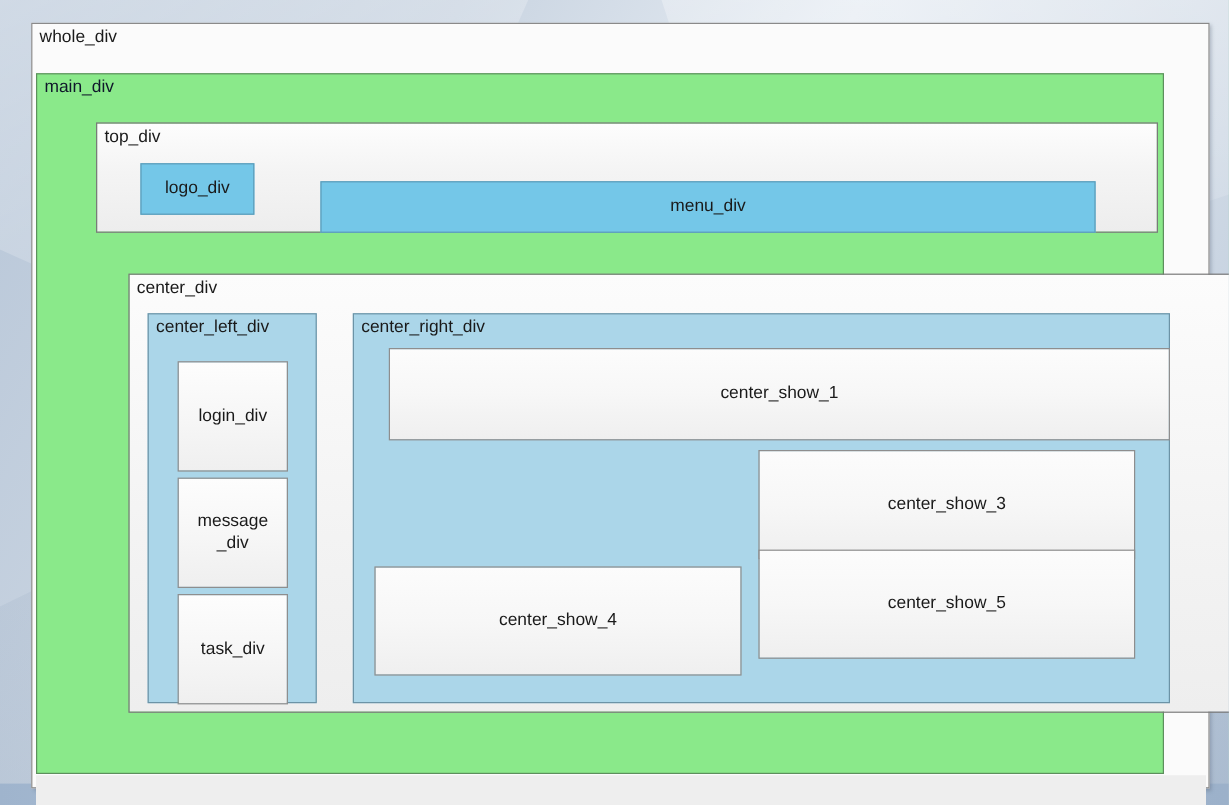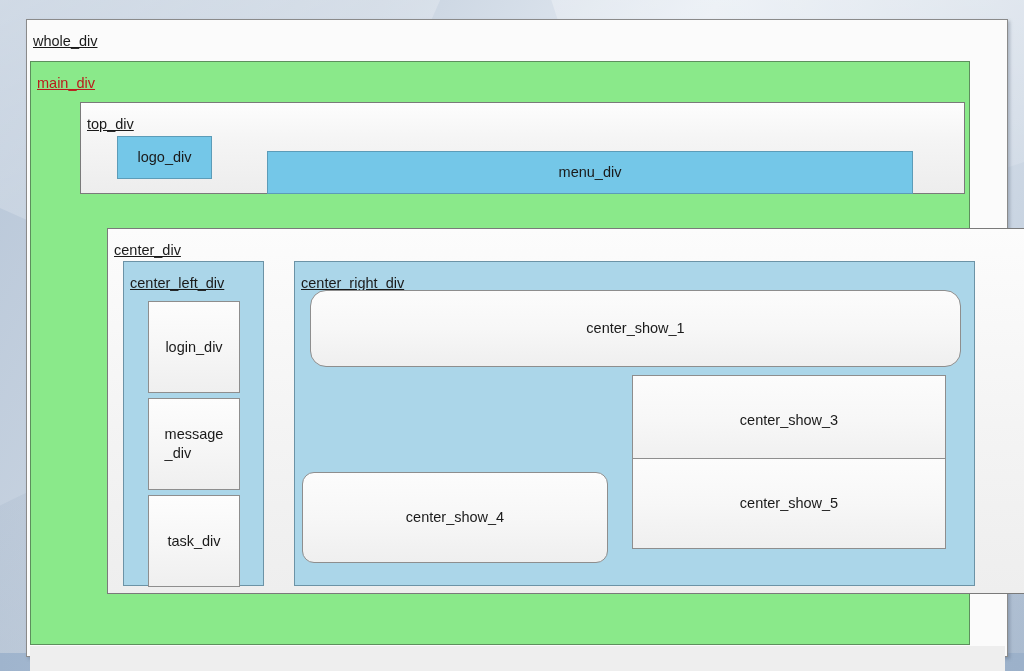--- a/index.html
+++ b/index.html
@@ -42,55 +42,54 @@
   }
 
   
   .box {
     position: absolute;
     border: 1px solid #6d6d6d;
   }
   .box > .tag {
     position: absolute;
     left: 6px;
-    top: 12px;
+    top: 2px;
     font-size: 14.5px;
     line-height: 18px;
     color: #1a1a1a;
     white-space: nowrap;
-    text-decoration: underline;
   }
   .centered-label {
     position: absolute;
     inset: 0;
     display: flex;
     align-items: center;
     justify-content: center;
-    text-align: left;
+    text-align: center;
     font-size: 14.5px;
     line-height: 19px;
     color: #1a1a1a;
     white-space: pre-line;
   }
 
   
   #whole_div {
     left: 26px; top: 19px; width: 982px; height: 638px;
     background: #fbfbfb;
     border-color: #8a8a8a;
     box-shadow: 2px 2px 3px rgba(80,95,115,0.35);
     z-index: 2;
   }
 
   #main_div {
     left: 3px; top: 41px; width: 940px; height: 584px;
     background: #8ae98a;
     border-color: #5d8f5d;
   }
-  #main_div > .tag { color: #b91c1c; }
+  #main_div > .tag { color: #0f172a; }
 
   #top_div {
     left: 49px; top: 40px; width: 885px; height: 92px;
     background: linear-gradient(180deg,#fdfdfd 0%, #f4f4f4 45%, #ededed 100%);
     border-color: #7a7a7a;
   }
 
   #logo_div {
     left: 36px; top: 33px; width: 95px; height: 43px;
     background: #74c7e8;
@@ -128,24 +127,24 @@
   #center_right_div {
     left: 186px; top: 32px; width: 681px; height: 325px;
     background: #abd6e9;
     border-color: #6c93a6;
   }
 
   .show-cell {
     background: linear-gradient(180deg,#fcfcfc 0%, #f7f7f7 50%, #efefef 100%);
     border-color: #8e8e8e;
   }
-  #center_show_1 { left: 15px;  top: 28px;  width: 651px; height: 77px; border-radius: 16px; }
+  #center_show_1 { left: 29px;  top: 28px;  width: 651px; height: 77px; }
   #center_show_2 { left: 15px;  top: 113px; width: 306px; height: 91px; }
   #center_show_3 { left: 337px; top: 113px; width: 314px; height: 91px; padding-left: 20px; }
-  #center_show_4 { left: 7px;  top: 210px; width: 306px; height: 91px; border-radius: 12px; }
+  #center_show_4 { left: 17px;  top: 210px; width: 306px; height: 91px; }
   #center_show_5 { left: 337px; top: 196px; width: 314px; height: 91px; }
 
   #footer_strip {
     left: 3px; top: 626px; width: 975px; height: 30px;
     background: #eeeeee;
     border: none;
   }
 </style>
 </head>
 <body>

